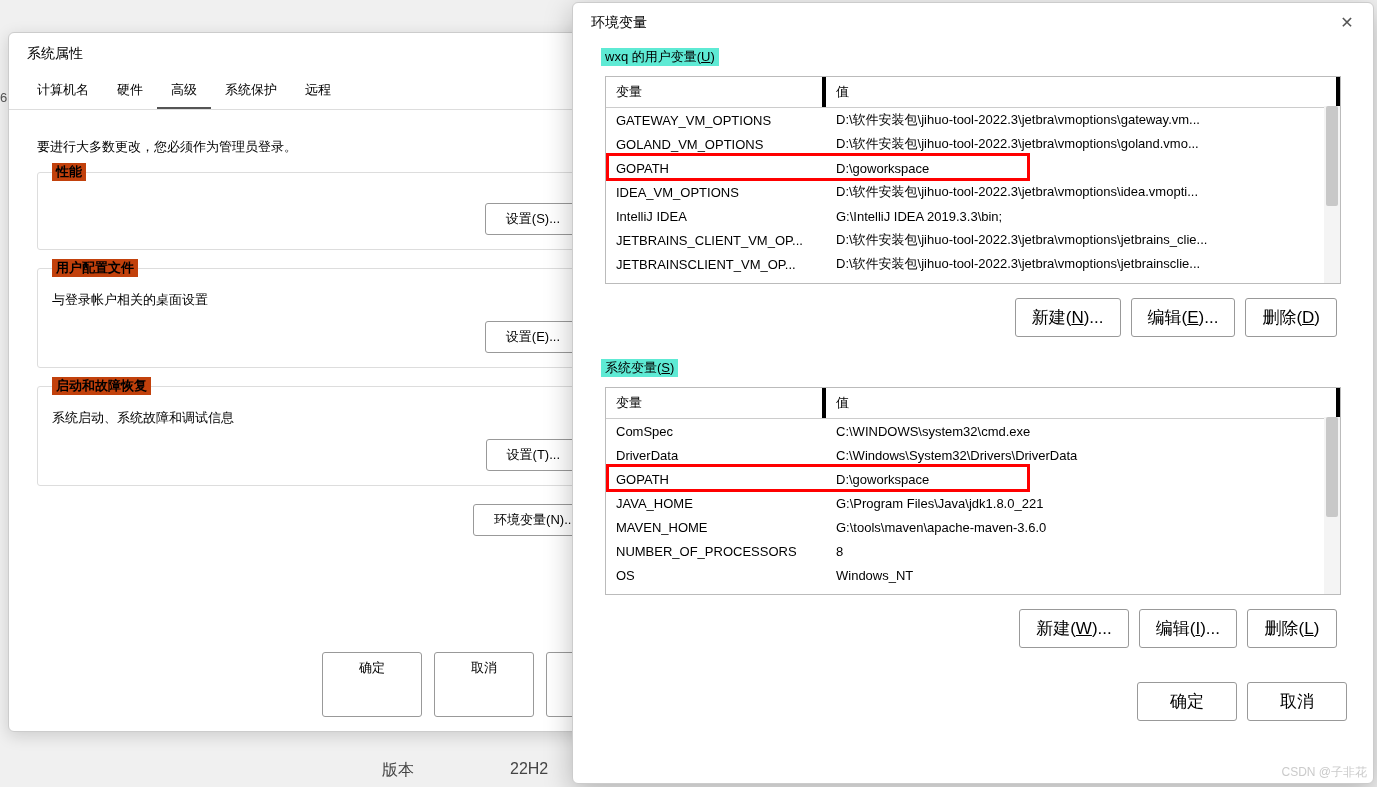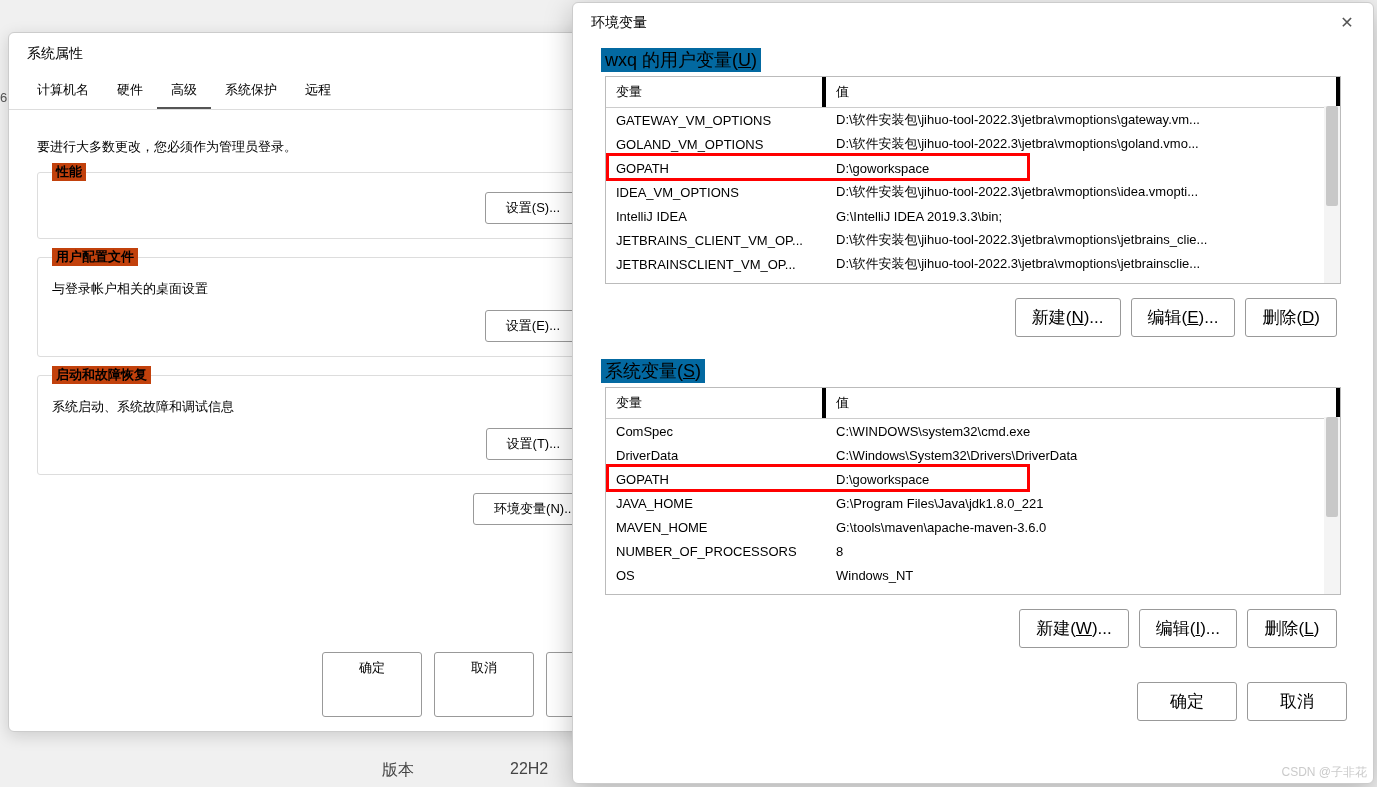--- a/index.html
+++ b/index.html
@@ -55,21 +55,21 @@
   position: relative;
   top: -22px;
   background: #c2410c;
   display: inline-block;
   padding: 0 4px;
   margin-bottom: -12px;
   font-weight: bold;
 }
 .group-body { margin-top: -10px; }
 .group-desc { margin: 4px 0 12px; }
-.group-btn-row { text-align: right; margin-top: 1px; }
+.group-btn-row { text-align: right; margin-top: 12px; }
 .win-btn {
   display: inline-block;
   background: #fff;
   border: 1px solid #999;
   border-radius: 3px;
   padding: 6px 20px;
   cursor: pointer;
   font-size: 13px;
   min-width: 82px;
   text-align: center;
@@ -118,23 +118,23 @@
 }
 .fieldset {
   position: relative;
   margin: 14px 22px 10px;
   padding: 20px 10px 16px;
 }
 .fieldset-legend {
   position: absolute;
   top: -8px;
   left: 6px;
-  background: #0369a1;
+  background: #5eead4;
   padding: 0 4px;
-  font-size: 18px;
+  font-size: 13px;
 }
 .fieldset-legend u { text-decoration: underline; }
 
 .var-table {
   border: 1px solid #bbb;
   height: 208px;
   overflow: hidden;
   position: relative;
   background: #fff;
 }

